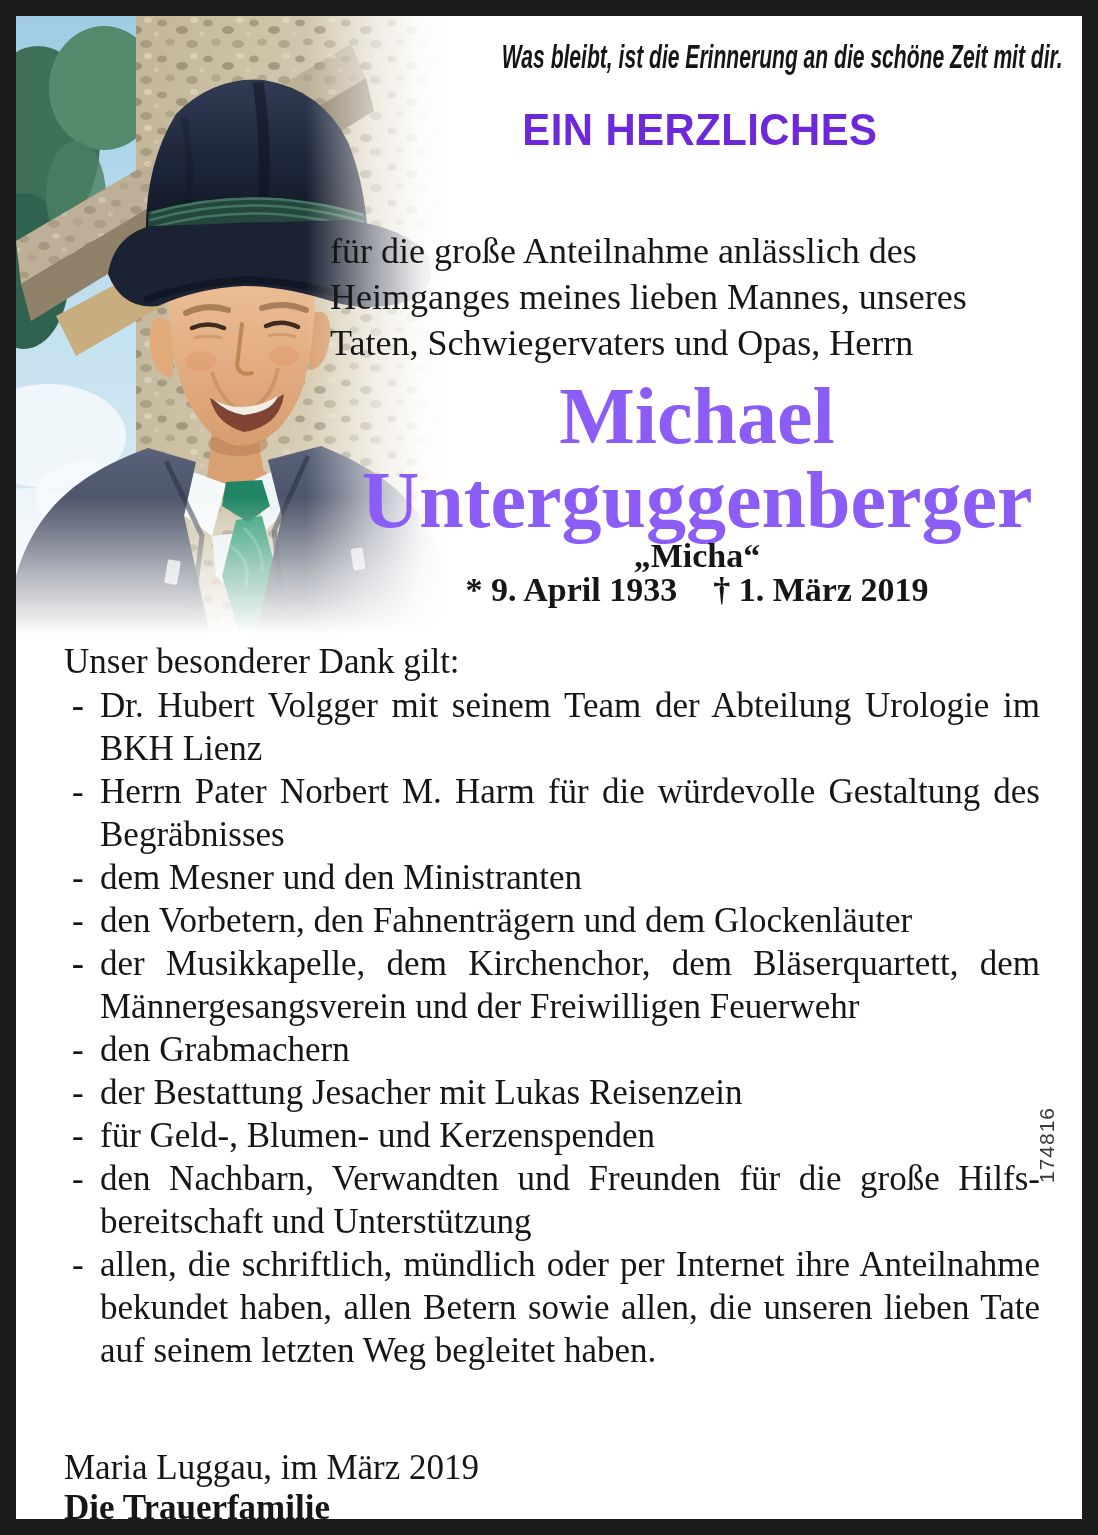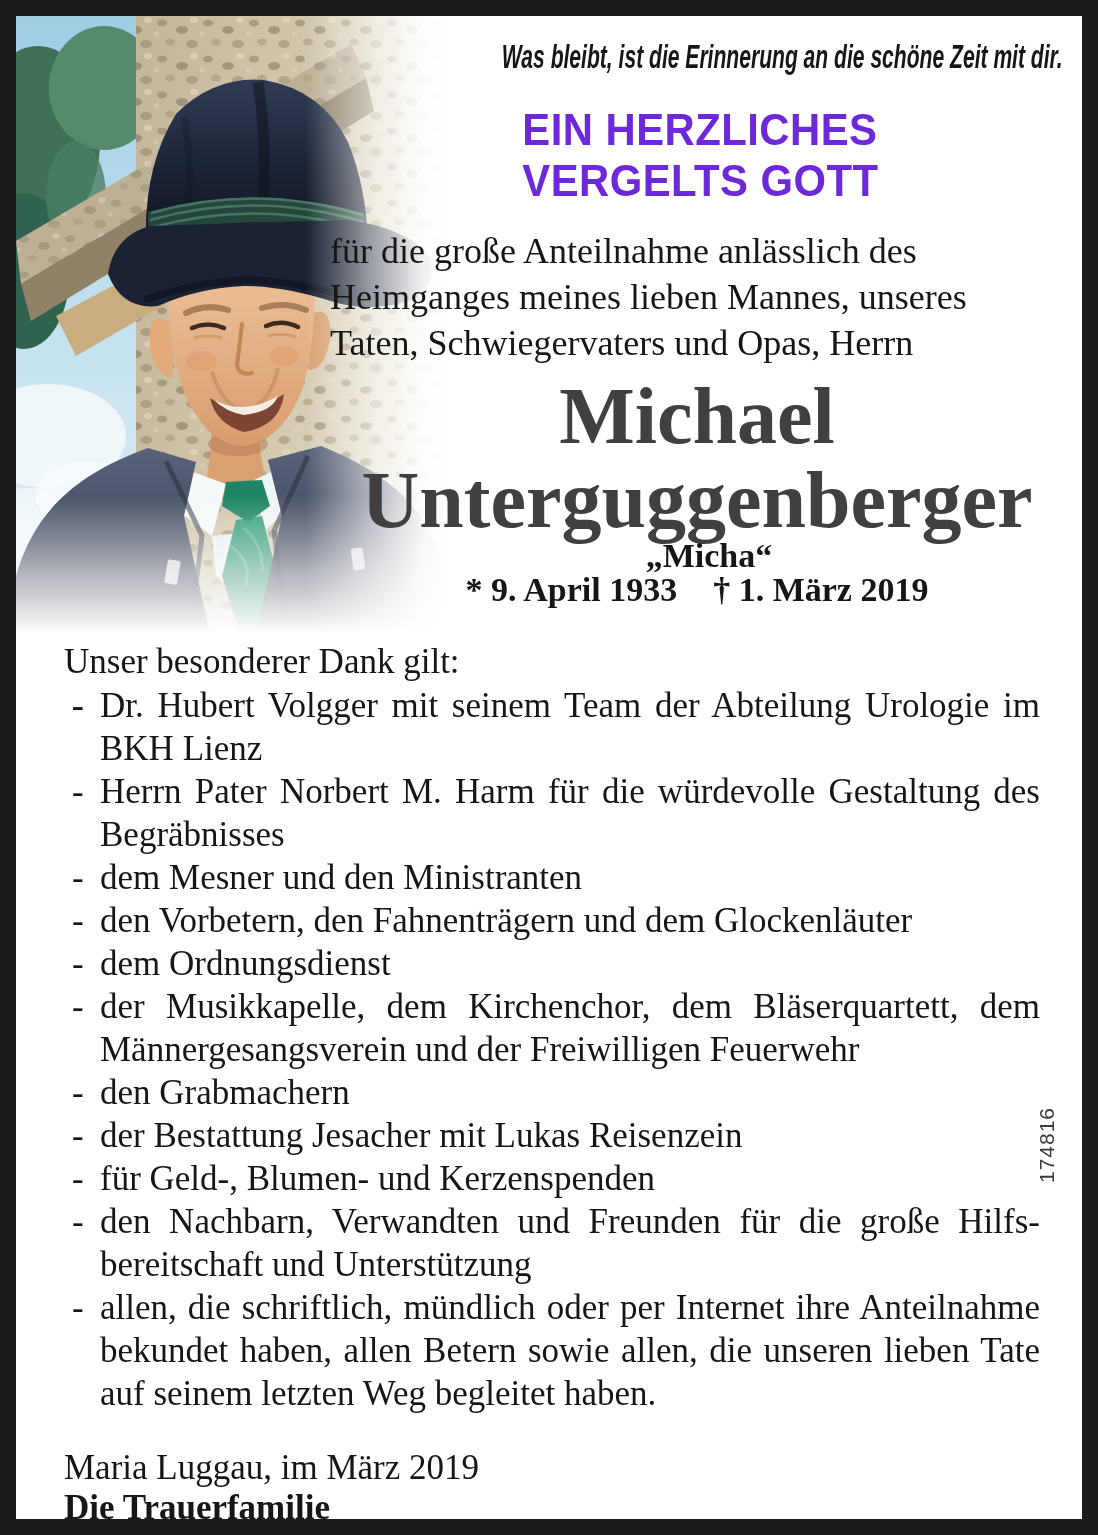--- a/index.html
+++ b/index.html
@@ -54,24 +54,24 @@
   }
 
   
   .name {
     left: 296px; top: 358px; width: 770px;
     text-align: center;
     font-weight: 700;
     font-size: 80px;
     line-height: 84px;
     white-space: nowrap;
-    color: #404040;
+    color: #8b5cf6;
   }
   .nickname {
-    left: 308px; top: 522px; width: 770px;
+    left: 296px; top: 522px; width: 770px;
     text-align: center;
     font-weight: 700;
     font-size: 34px;
     line-height: 36px;
   }
   .dates {
     left: 296px; top: 556px; width: 770px;
     text-align: center;
     font-weight: 700;
     font-size: 34px;
@@ -265,21 +265,20 @@
       <rect x="0" y="480" width="432" height="138" fill="url(#fadeB)"></rect>
     </svg>
   </div>
 
   <div class="abs quote">
     <span class="cond">Was bleibt, ist die Erinnerung an die schöne Zeit mit dir.</span>
   </div>
 
   <div class="abs heading">
     <div><span class="cond">EIN HERZLICHES</span></div>
-    <div><span class="cond">VERGELTS GOTT</span></div>
   </div>
 
   <div class="abs intro">
     <div>für die große Anteilnahme anlässlich des</div>
     <div>Heimganges meines lieben Mannes, unseres</div>
     <div>Taten, Schwiegervaters und Opas, Herrn</div>
   </div>
 
   <div class="abs name">
     <div>Michael</div>
@@ -307,21 +306,20 @@
     <div class="titem">
       <span class="marker">-</span>
       <span>dem Mesner und den Ministranten</span>
     </div>
     <div class="titem">
       <span class="marker">-</span>
       <span>den Vorbetern, den Fahnenträgern und dem Glockenläuter</span>
     </div>
     <div class="titem">
       <span class="marker">-</span>
-      <span>dem Ordnungsdienst</span>
     </div>
     <div class="titem">
       <span class="marker">-</span>
       <span>der Musikkapelle, dem Kirchenchor, dem Bläserquartett, dem Männergesangsverein und der Freiwilligen Feuerwehr</span>
     </div>
     <div class="titem">
       <span class="marker">-</span>
       <span>den Grabmachern</span>
     </div>
     <div class="titem">

